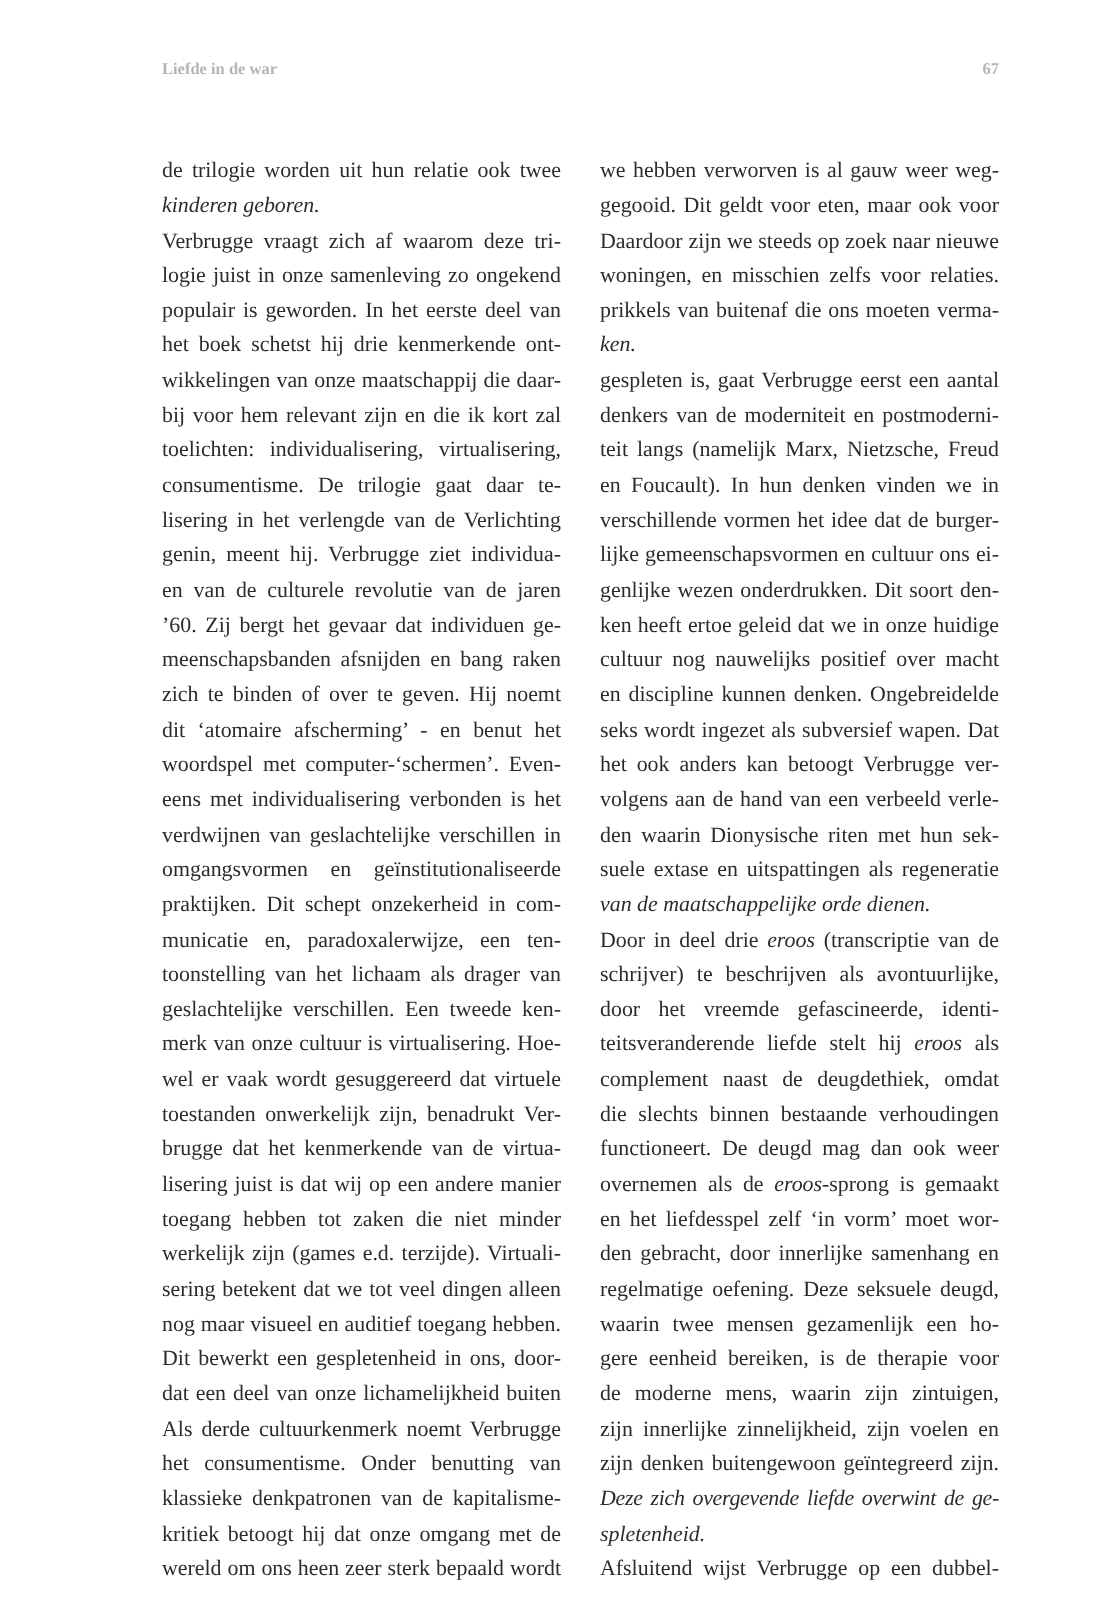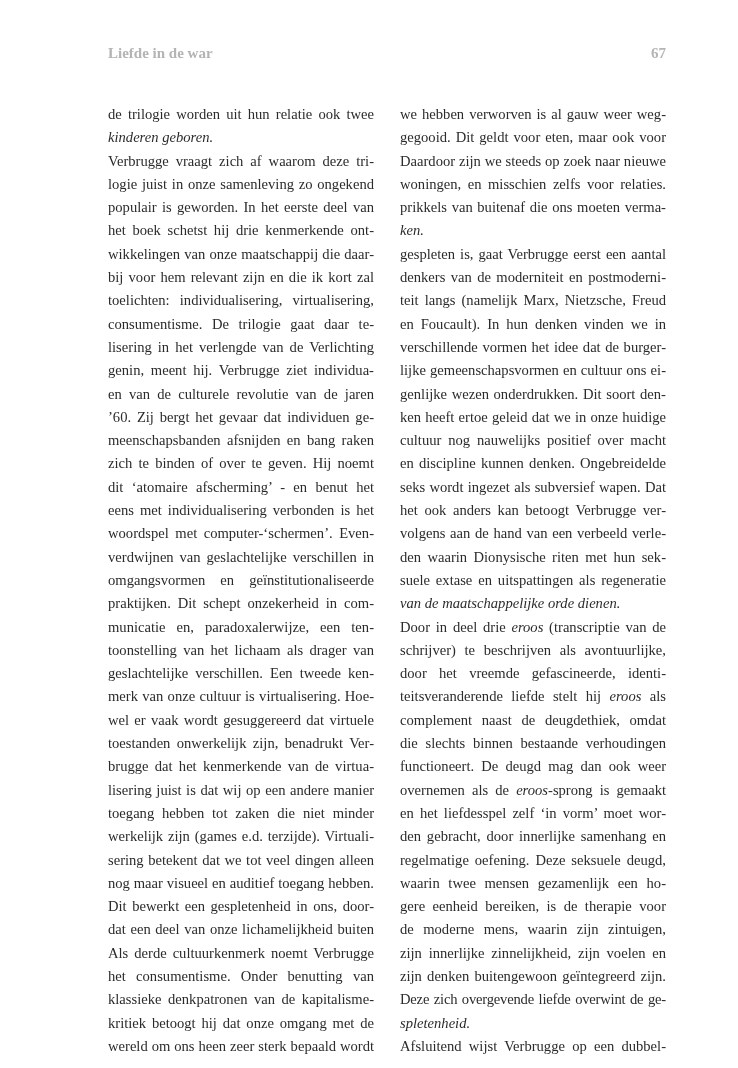--- a/index.html
+++ b/index.html
@@ -4,22 +4,22 @@
   <style>
     html, body { margin: 0; padding: 0; background: #ffffff; }
     body {
       width: 738px; height: 1068px; position: relative; overflow: hidden;
       font-family: "DejaVu Serif", "Liberation Serif", serif;
       color: #2b2b2b;
     }
     .page { position: absolute; left: 0; top: 0; width: 738px; height: 1068px; background: #fff; }
     .running-header {
       position: absolute; left: 108px; right: 72px; top: 40px; height: 22px;
-      display: flex; justify-content: space-between; align-items: flex-end;
-      color: #b4b4b4; font-weight: bold; font-size: 15px;
+      display: flex; justify-content: space-between; align-items: flex-start;
+      color: #b4b4b4; font-weight: bold; font-size: 11px;
       font-family: "Liberation Serif", serif;
     }
     .columns {
       position: absolute; left: 108px; top: 103px; width: 558px;
       display: flex; justify-content: space-between;
     }
     .col { width: 266px; }
     .line {
       font-family: "Liberation Serif", serif;
       font-size: 14.6px;
@@ -54,22 +54,22 @@
         <div class="line"><span>bij voor hem relevant zijn en die ik kort zal</span></div>
         <div class="line"><span>toelichten: individualisering, virtualisering,</span></div>
         <div class="line"><span>consumentisme. De trilogie gaat daar te-</span></div>
         <div class="line"><span>lisering in het verlengde van de Verlichting</span></div>
         <div class="line"><span>genin, meent hij. Verbrugge ziet individua-</span></div>
         <div class="line"><span>en van de culturele revolutie van de jaren</span></div>
         <div class="line"><span>’60. Zij bergt het gevaar dat individuen ge-</span></div>
         <div class="line"><span>meenschapsbanden afsnijden en bang raken</span></div>
         <div class="line"><span>zich te binden of over te geven. Hij  noemt</span></div>
         <div class="line"><span>dit ‘atomaire afscherming’ - en benut het</span></div>
+        <div class="line"><span>woordspel met computer-‘schermen’. Even-</span></div>
         <div class="line"><span>eens met individualisering verbonden is het</span></div>
-        <div class="line"><span>woordspel met computer-‘schermen’. Even-</span></div>
         <div class="line"><span>verdwijnen van geslachtelijke verschillen in</span></div>
         <div class="line"><span>omgangsvormen en geïnstitutionaliseerde</span></div>
         <div class="line"><span>praktijken. Dit schept onzekerheid in com-</span></div>
         <div class="line"><span>municatie en, paradoxalerwijze, een ten-</span></div>
         <div class="line"><span>toonstelling van het lichaam als drager van</span></div>
         <div class="line"><span>geslachtelijke verschillen. Een tweede ken-</span></div>
         <div class="line"><span>merk van onze cultuur is virtualisering. Hoe-</span></div>
         <div class="line"><span>wel er vaak wordt gesuggereerd dat virtuele</span></div>
         <div class="line"><span>toestanden onwerkelijk zijn, benadrukt Ver-</span></div>
         <div class="line"><span>brugge dat het kenmerkende van de virtua-</span></div>
@@ -118,18 +118,18 @@
         <div class="line"><span>functioneert. De deugd mag dan ook weer</span></div>
         <div class="line"><span>overnemen als de </span><i>eroos</i><span>-sprong is gemaakt</span></div>
         <div class="line"><span>en het liefdesspel zelf ‘in vorm’ moet wor-</span></div>
         <div class="line"><span>den gebracht, door innerlijke samenhang en</span></div>
         <div class="line"><span>regelmatige oefening. Deze seksuele deugd,</span></div>
         <div class="line"><span>waarin twee mensen gezamenlijk een ho-</span></div>
         <div class="line"><span>gere eenheid bereiken, is de therapie voor</span></div>
         <div class="line"><span>de moderne mens, waarin zijn zintuigen,</span></div>
         <div class="line"><span>zijn innerlijke zinnelijkheid, zijn voelen en</span></div>
         <div class="line"><span>zijn denken buitengewoon geïntegreerd zijn.</span></div>
-        <div class="line" style="letter-spacing: -0.2px;"><span>Deze zich overgevende liefde overwint de ge-</span></div>
+        <div class="line" style="letter-spacing: -0.2px; font-style: italic;"><span>Deze zich overgevende liefde overwint de ge-</span></div>
         <div class="line last"><span>spletenheid.</span></div>
         <div class="line"><span>Afsluitend wijst Verbrugge op een dubbel-</span></div>
       </div>
   </div>
 </div>
 
 </body></html>

